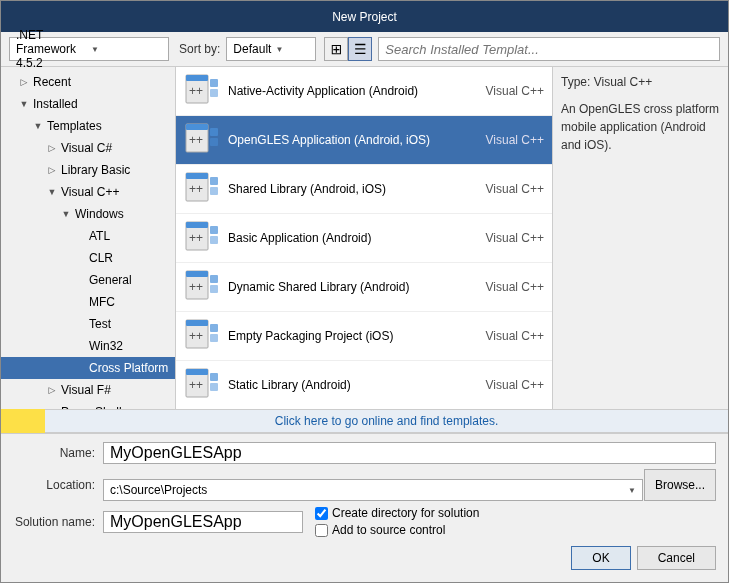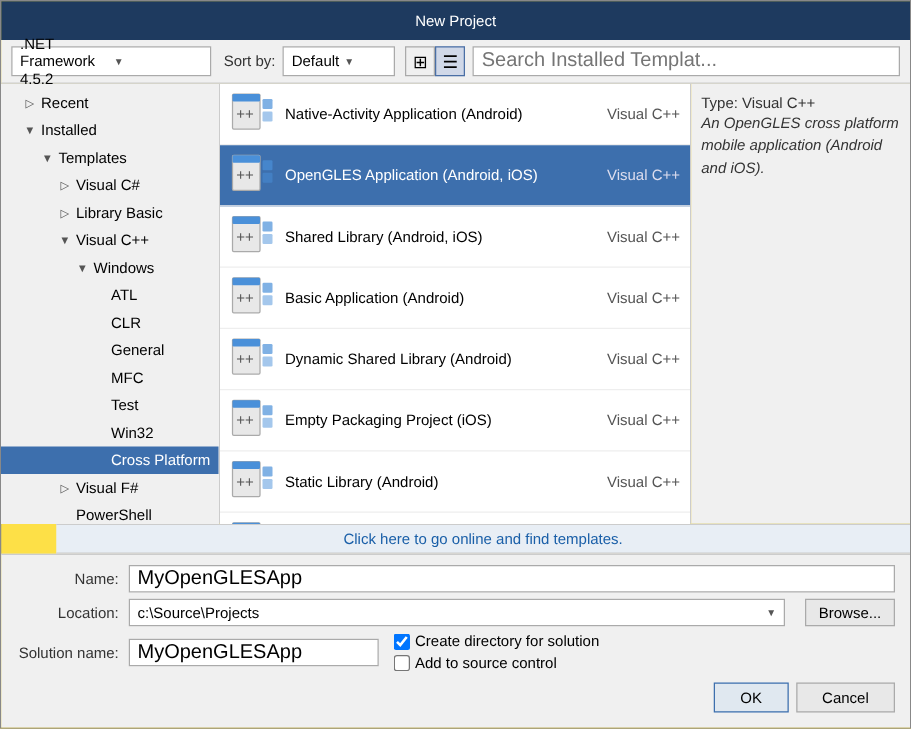--- a/index.html
+++ b/index.html
@@ -9,21 +9,21 @@
     .toolbar { background: #f0f0f0; border-bottom: 1px solid #ccc; padding: 5px 8px; display: flex; align-items: center; gap: 6px; }
     .framework-dropdown { border: 1px solid #aaa; background: white; padding: 3px 6px; height: 24px; display: flex; align-items: center; gap: 4px; min-width: 160px; cursor: pointer; }
     .framework-dropdown span { flex: 1; }
     .dropdown-arrow { font-size: 8px; color: #555; }
     .sort-label { color: #333; margin-left: 4px; }
     .sort-dropdown { border: 1px solid #aaa; background: white; padding: 3px 6px; height: 24px; display: flex; align-items: center; gap: 4px; min-width: 90px; cursor: pointer; }
     .view-buttons { display: flex; margin-left: 2px; }
     .view-btn { width: 24px; height: 24px; border: 1px solid #aaa; background: #f0f0f0; display: flex; align-items: center; justify-content: center; cursor: pointer; }
     .view-btn.active { background: #d0d8e8; border-color: #4a6fa5; }
     .search-box { border: 1px solid #aaa; background: white; padding: 3px 6px; height: 24px; flex: 1; display: flex; align-items: center; color: #aaa; }
-    .search-box input { border: none; outline: none; width: 100%; background: transparent; font-size: 16px; color: #aaa; }
+    .search-box input { border: none; outline: none; width: 100%; background: transparent; font-size: 13px; color: #aaa; font-style: italic; }
     .main-content { display: flex; flex: 1; overflow: hidden; }
     .left-panel { width: 175px; background: #f0f0f0; border-right: 1px solid #ccc; overflow-y: auto; padding: 4px 0; }
     .tree-item { padding: 2px 0; cursor: pointer; user-select: none; }
     .tree-item.selected { background: #3d6fad; color: white; }
     .tree-row { display: flex; align-items: center; padding: 2px 4px; }
     .expand-icon { width: 14px; text-align: center; font-size: 9px; color: #555; flex-shrink: 0; }
     .tree-label { padding-left: 2px; }
     .tree-item.selected .expand-icon { color: white; }
     .indent1 { padding-left: 16px; }
     .indent2 { padding-left: 30px; }
@@ -31,30 +31,30 @@
     .indent4 { padding-left: 58px; }
     .indent5 { padding-left: 72px; }
     .center-panel { flex: 1; overflow-y: auto; background: white; border-right: 1px solid #ccc; }
     .template-item { display: flex; align-items: center; padding: 6px 8px; border-bottom: 1px solid #eee; cursor: pointer; }
     .template-item.selected { background: #3d6fad; color: white; }
     .template-icon { width: 36px; height: 36px; flex-shrink: 0; margin-right: 8px; display: flex; align-items: center; justify-content: center; }
     .template-name { flex: 1; }
     .template-lang { width: 70px; text-align: right; color: #555; }
     .template-item.selected .template-lang { color: #dde; }
     .right-panel { width: 175px; background: #f0f0f0; padding: 8px; font-size: 12px; }
-    .right-panel .type-label { color: #333; margin-bottom: 0; }
-    .right-panel .desc { color: #333; line-height: 1.5; font-style: italic; }
+    .right-panel .type-label { color: #333; margin-bottom: 11px; }
+    .right-panel .desc { color: #333; line-height: 1.5; }
     .online-bar { background: #e8eef5; border-top: 1px solid #ccc; border-bottom: 1px solid #ccc; padding: 4px 8px; text-align: center; font-size: 12px; margin-left: 44px; }
     .online-bar a { color: #1a5fa8; text-decoration: none; }
     .bottom-form { background: #f0f0f0; border-top: 1px solid #ccc; padding: 8px 12px; }
     .form-row { display: flex; align-items: center; margin-bottom: 5px; }
     .form-label { width: 90px; color: #333; text-align: right; padding-right: 8px; }
     .form-input { flex: 1; border: 1px solid #aaa; background: white; padding: 3px 6px; height: 22px; font-size: 16px; outline: none; }
     .location-row { display: flex; align-items: flex-end; }
-    .browse-btn { margin-left: 16px; padding: 2px 10px; height: 22px; border: 1px solid #aaa; background: #e8e8e8; cursor: pointer; font-size: 12px; }
+    .browse-btn { margin-left: 1px; padding: 2px 10px; height: 32px; border: 1px solid #aaa; background: #e8e8e8; cursor: pointer; font-size: 12px; }
     .location-dropdown { border: 1px solid #aaa; background: white; padding: 3px 6px; height: 22px; flex: 1; display: flex; align-items: center; }
     .loc-arrow { font-size: 8px; color: #555; margin-left: 4px; }
     .checkbox-row { display: flex; align-items: center; gap: 4px; }
     .checkbox-row input { margin: 0; }
     .dialog-buttons { display: flex; justify-content: flex-end; gap: 6px; padding: 4px 0; }
     .dlg-btn { padding: 3px 20px; height: 24px; border: 1px solid #aaa; background: #e8e8e8; cursor: pointer; font-size: 12px; }
     .dlg-btn.default { background: #e0e8f0; border-color: #3d6fad; }
     
     .left-panel::-webkit-scrollbar, .center-panel::-webkit-scrollbar { width: 10px; }
     .left-panel::-webkit-scrollbar-thumb, .center-panel::-webkit-scrollbar-thumb { background: #bbb; }

